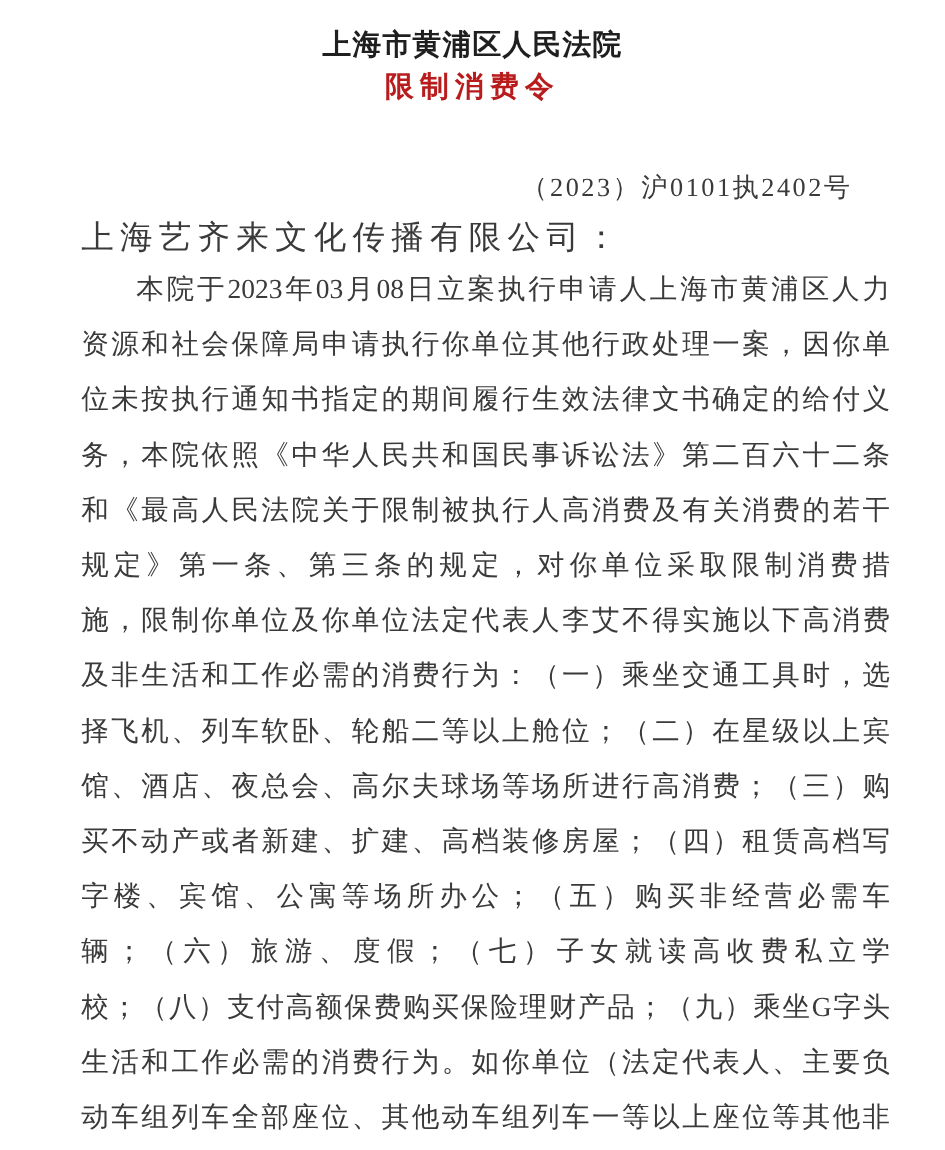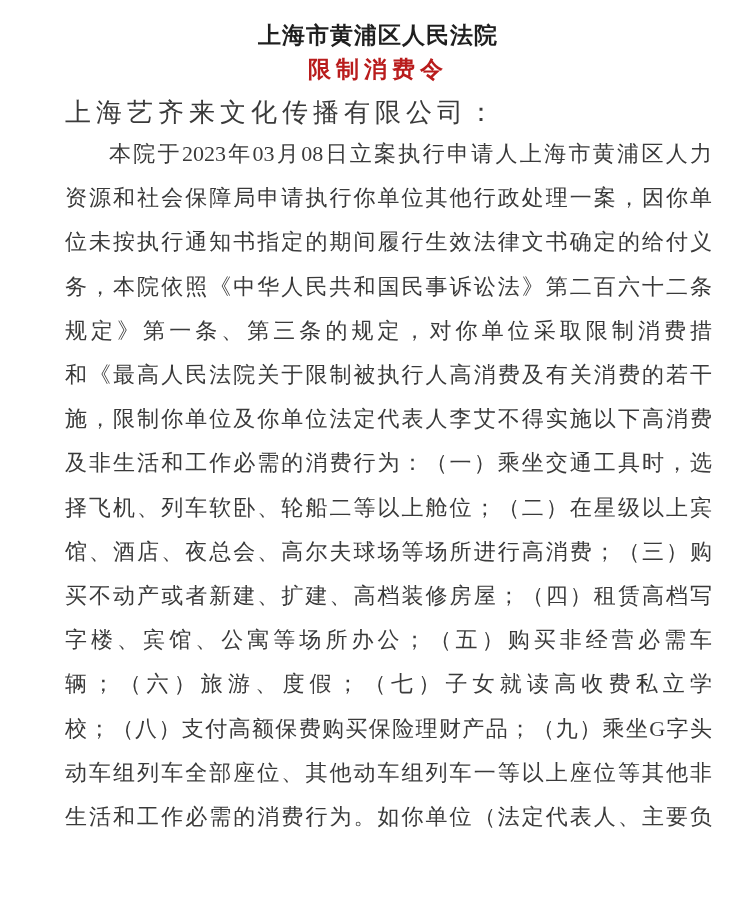--- a/index.html
+++ b/index.html
@@ -64,35 +64,36 @@
 </style>
 </head>
 <body>
 
 <div class="page">
 
   <h1 class="court-name">上海市黄浦区人民法院</h1>
 
   <h2 class="doc-title">限制消费令</h2>
 
+  <div class="case-number">（2023）沪0101执2402号</div>
 
   <div class="addressee">上海艺齐来文化传播有限公司：</div>
 
   <div class="doc-body">
     <div class="line indent">本院于2023年03月08日立案执行申请人上海市黄浦区人力</div>
     <div class="line">资源和社会保障局申请执行你单位其他行政处理一案，因你单</div>
     <div class="line">位未按执行通知书指定的期间履行生效法律文书确定的给付义</div>
     <div class="line">务，本院依照《中华人民共和国民事诉讼法》第二百六十二条</div>
+    <div class="line">和《最高人民法院关于限制被执行人高消费及有关消费的若干</div>
     <div class="line">规定》第一条、第三条的规定，对你单位采取限制消费措</div>
-    <div class="line">和《最高人民法院关于限制被执行人高消费及有关消费的若干</div>
     <div class="line">施，限制你单位及你单位法定代表人李艾不得实施以下高消费</div>
     <div class="line">及非生活和工作必需的消费行为：（一）乘坐交通工具时，选</div>
     <div class="line">择飞机、列车软卧、轮船二等以上舱位；（二）在星级以上宾</div>
     <div class="line">馆、酒店、夜总会、高尔夫球场等场所进行高消费；（三）购</div>
     <div class="line">买不动产或者新建、扩建、高档装修房屋；（四）租赁高档写</div>
     <div class="line">字楼、宾馆、公寓等场所办公；（五）购买非经营必需车</div>
     <div class="line">辆；（六）旅游、度假；（七）子女就读高收费私立学</div>
     <div class="line">校；（八）支付高额保费购买保险理财产品；（九）乘坐G字头</div>
+    <div class="line">生活和工作必需的消费行为。如你单位（法定代表人、主要负</div>
     <div class="line">动车组列车全部座位、其他动车组列车一等以上座位等其他非</div>
-    <div class="line">生活和工作必需的消费行为。如你单位（法定代表人、主要负</div>
   </div>
 
 </div>
 
 </body></html>

